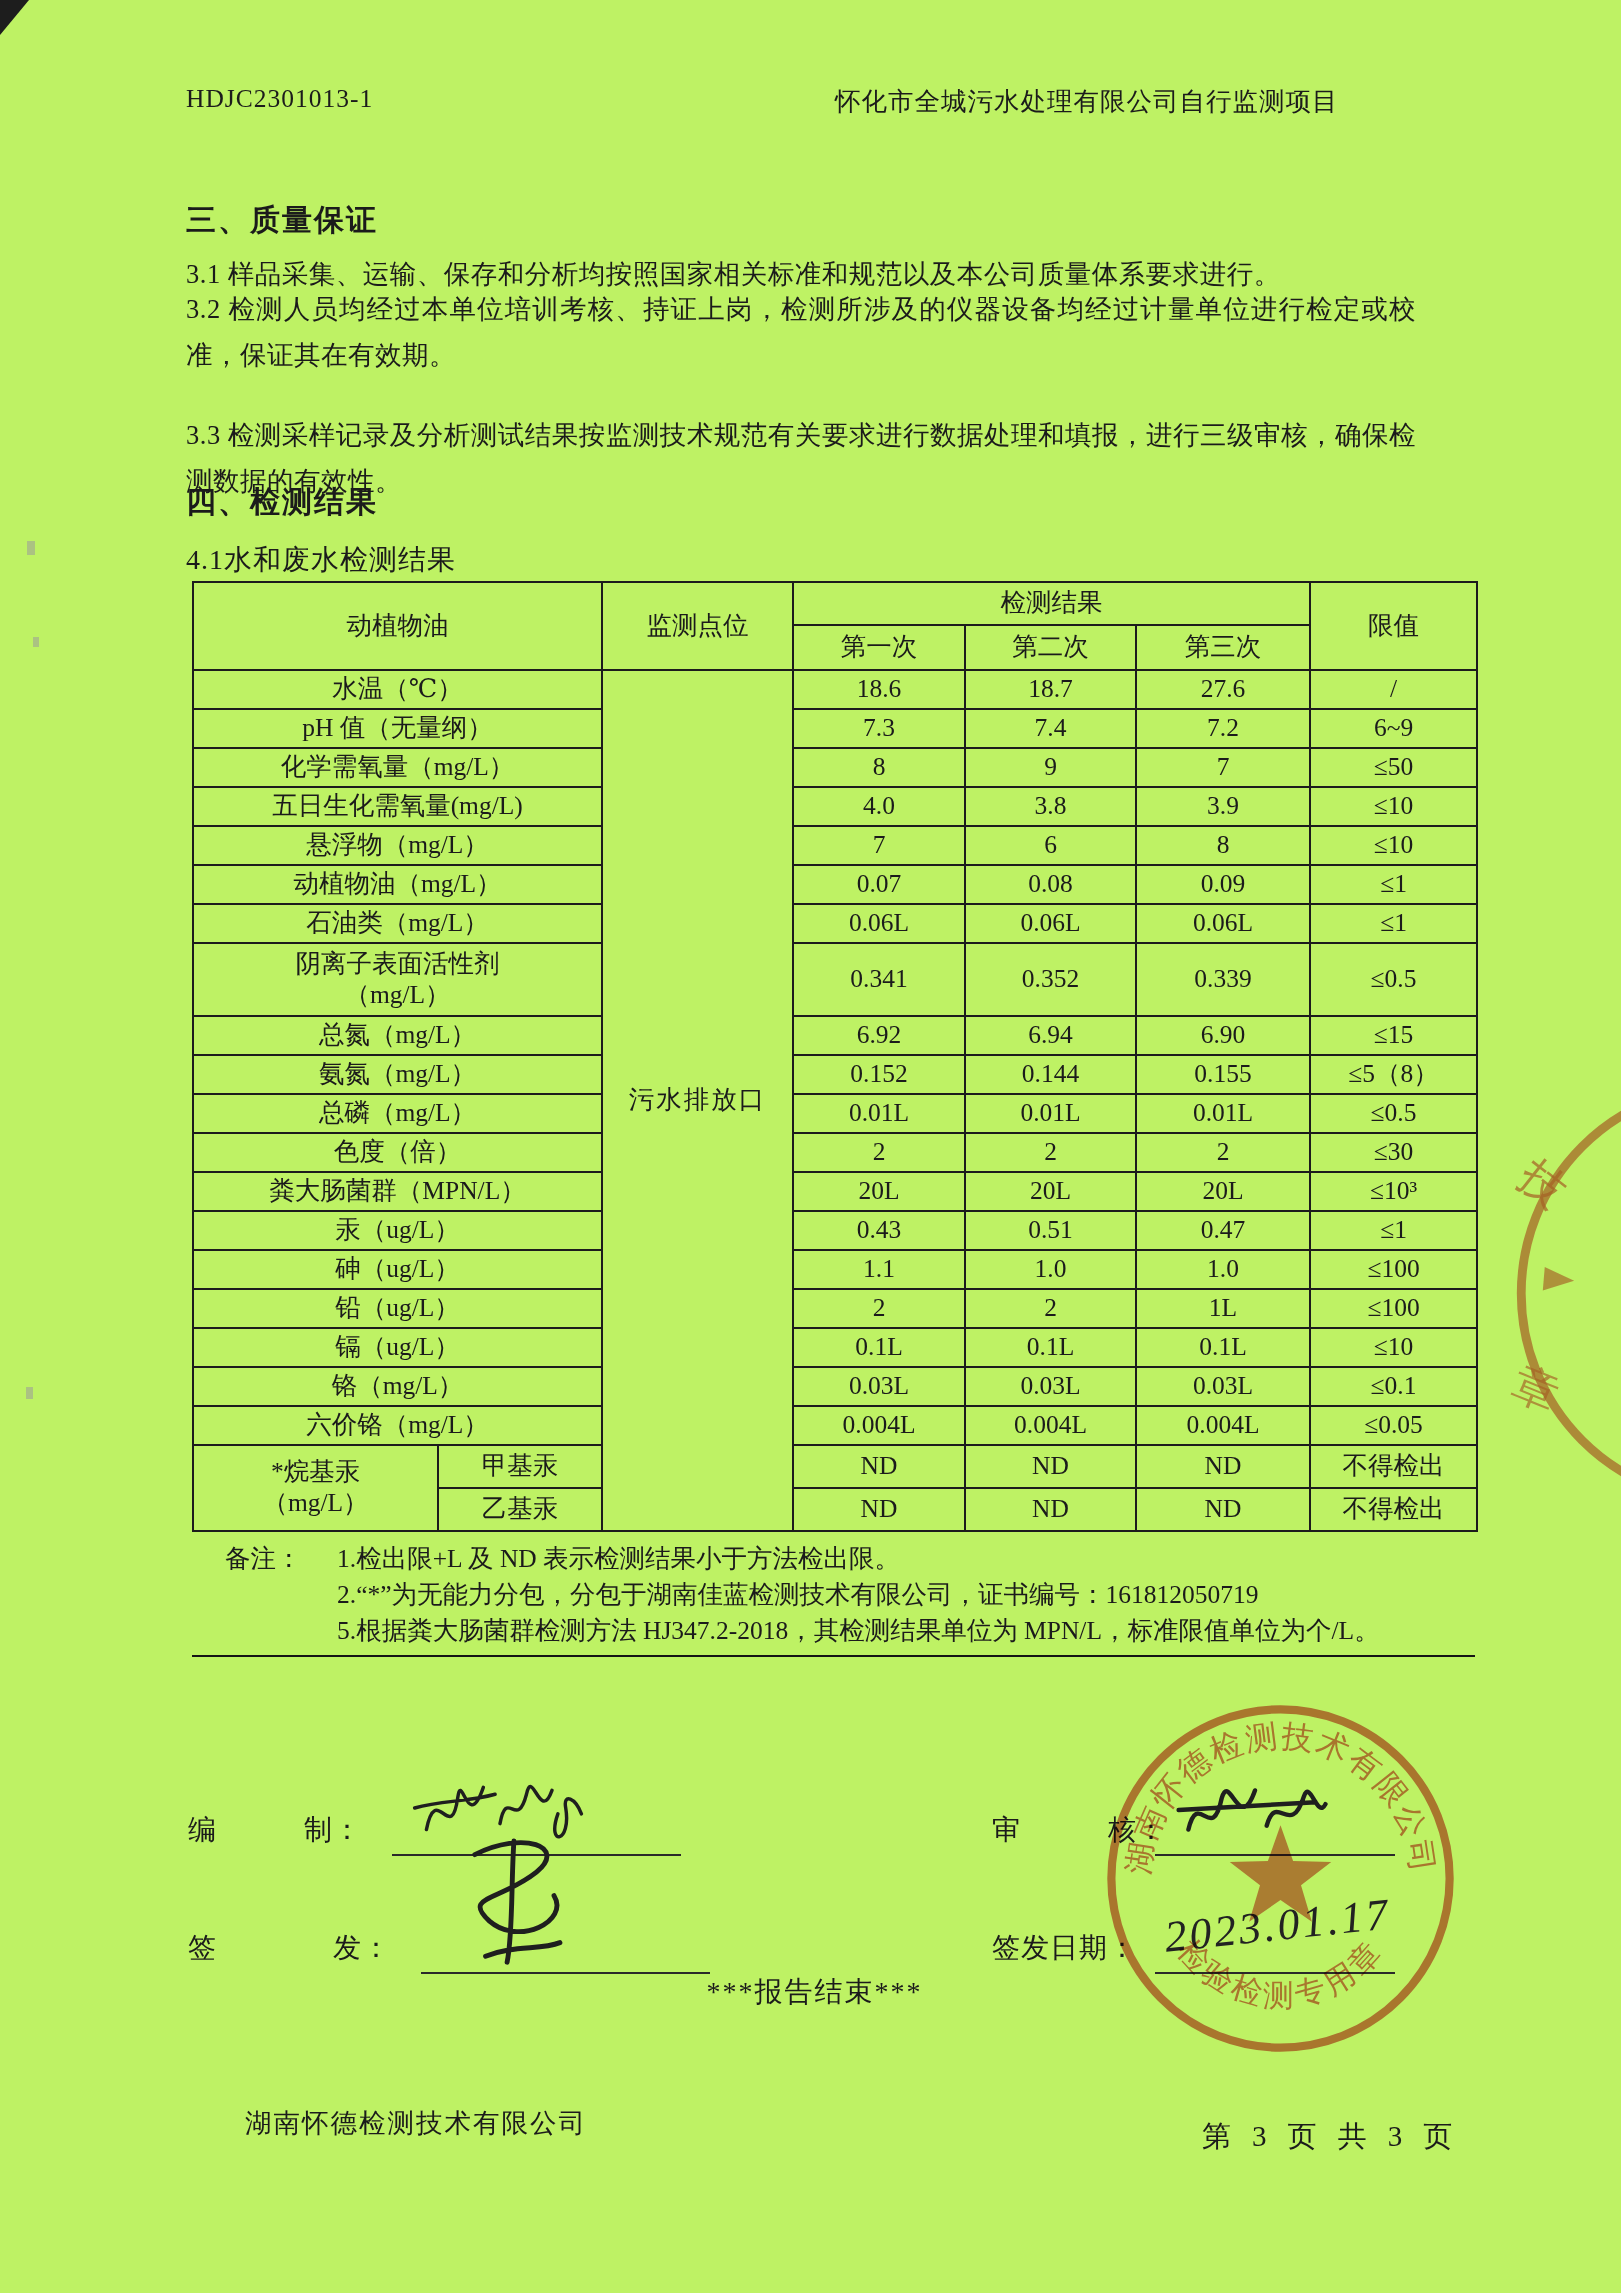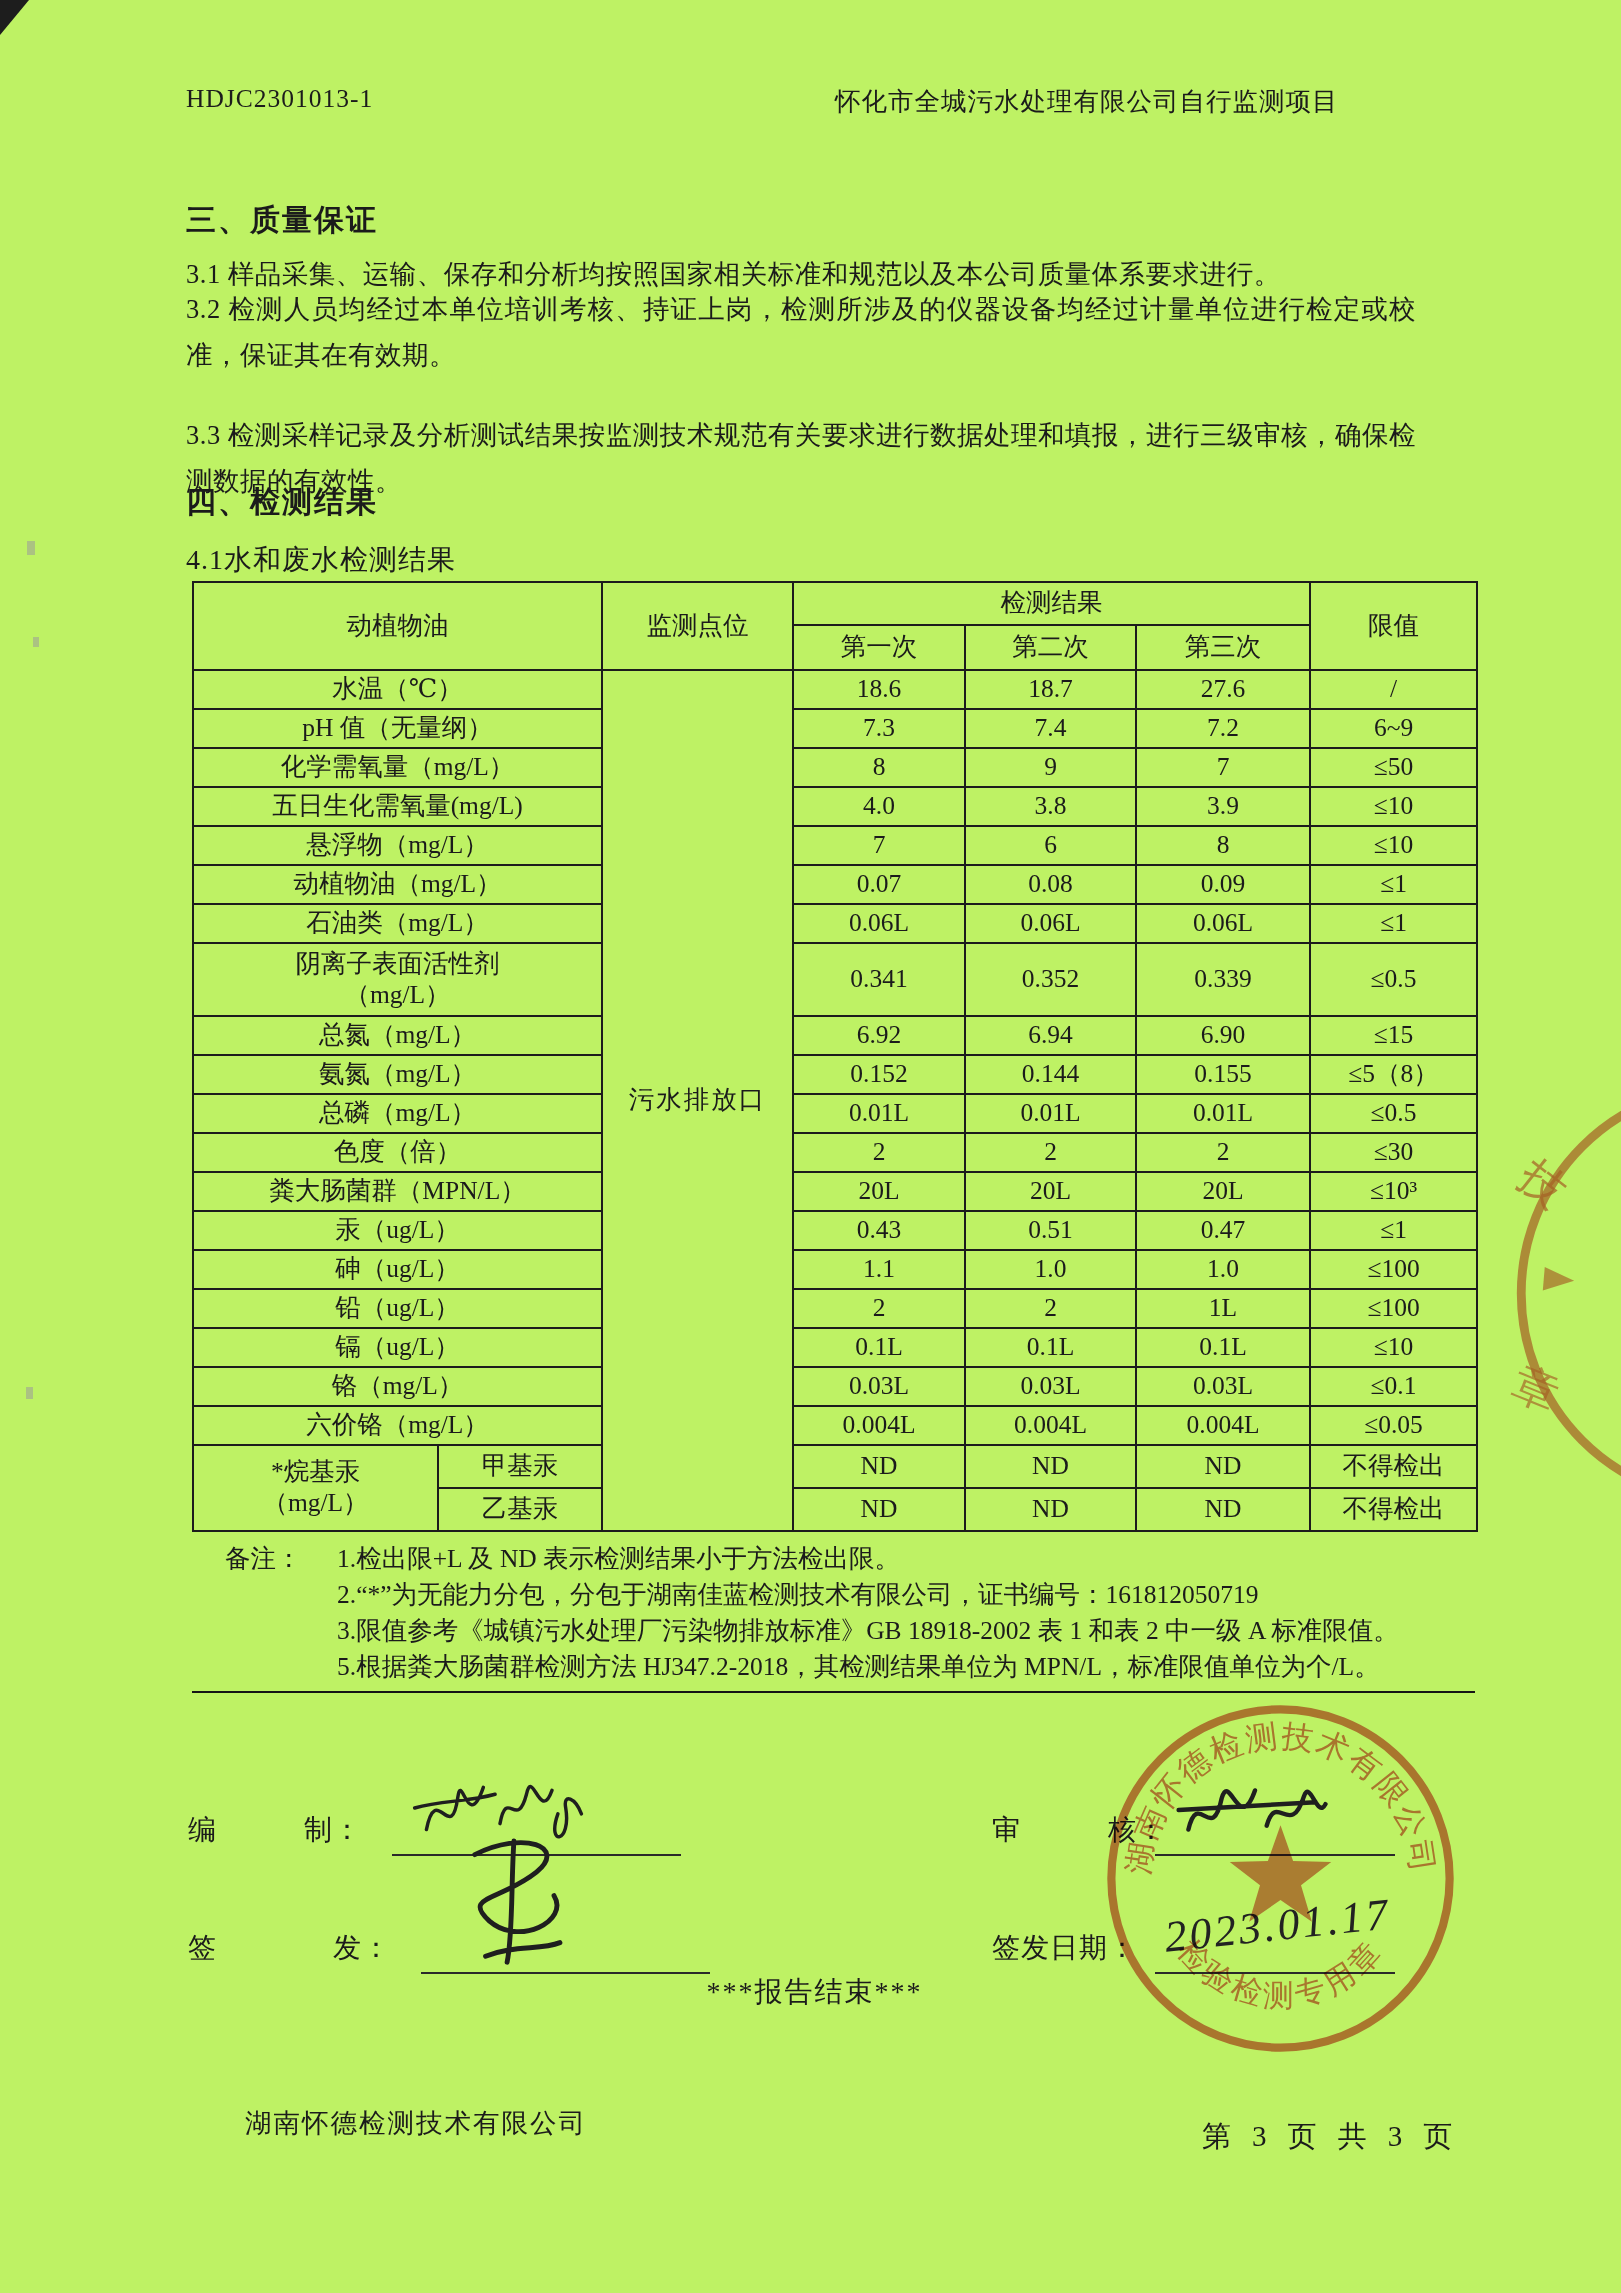--- a/index.html
+++ b/index.html
@@ -241,21 +241,20 @@
           <td>不得检出</td>
         </tr>
     </tbody>
   </table>
 
   <div class="notes" style="left:192px;top:1541px;width:1283px;">
     <span class="nlabel">备注：</span>
     <div class="nbody">
       <div>1.检出限+L 及 ND 表示检测结果小于方法检出限。</div>
       <div>2.“*”为无能力分包，分包于湖南佳蓝检测技术有限公司，证书编号：161812050719</div>
-      <div>3.限值参考《城镇污水处理厂污染物排放标准》GB 18918-2002 表 1 和表 2 中一级 A 标准限值。</div>
       <div>5.根据粪大肠菌群检测方法 HJ347.2-2018，其检测结果单位为 MPN/L，标准限值单位为个/L。</div>
     </div>
   </div>
 
   <div class="abs sig-label" style="left:188px;top:1811px;">编　　　制：</div>
   <div class="sig-line" style="left:392px;top:1854px;width:289px;"></div>
   <svg class="sig-svg" style="left:397px;top:1753px;" width="206" height="108" viewBox="0 0 210 110">
     <path d="M30,78 C40,28 55,95 62,45 C66,18 72,82 88,35 M18,56 C45,48 72,50 100,42 M105,72 C112,34 122,80 132,42 C138,14 146,72 158,38 M164,62 C152,96 178,92 172,56 C169,40 182,46 188,62"></path>
   </svg>
 

